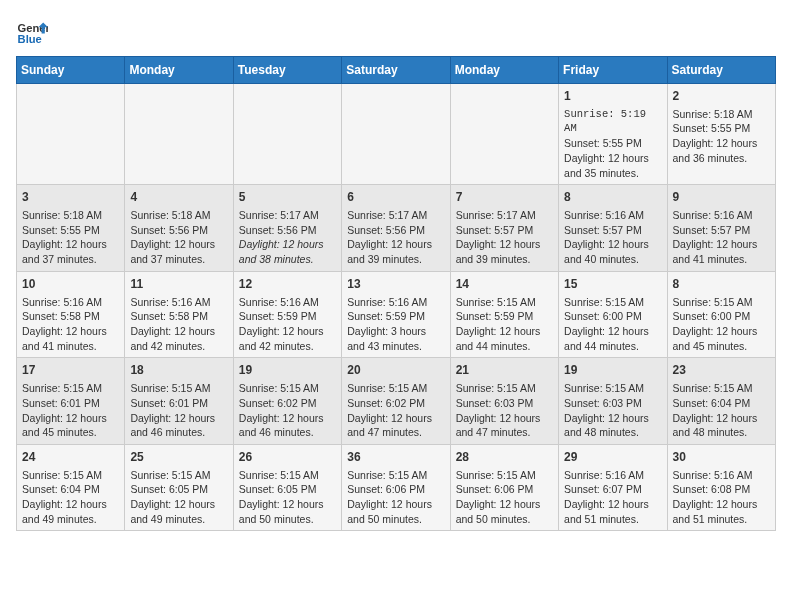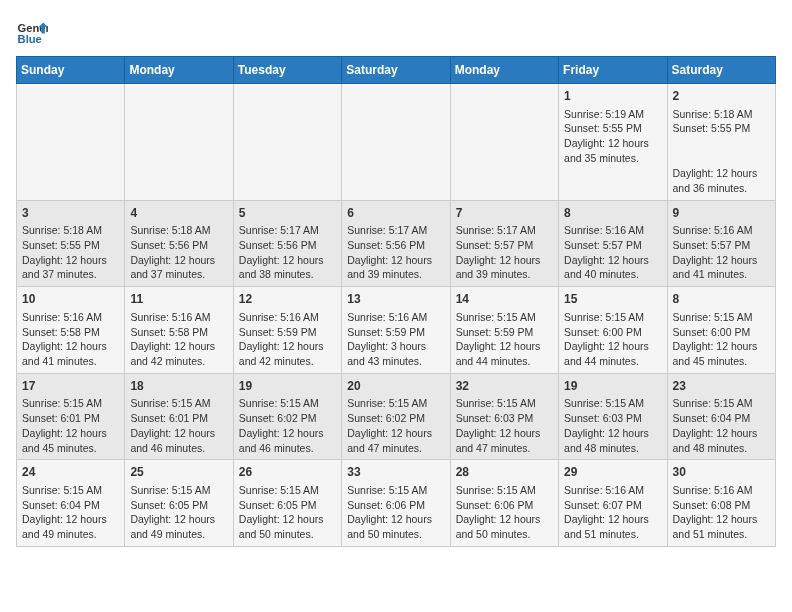--- a/index.html
+++ b/index.html
@@ -111,49 +111,49 @@
   </thead>
   <tbody id="calendar-body">
   <tr>
         <td></td>
         <td></td>
         <td></td>
         <td></td>
         <td></td>
         <td>
           <span class="day-number">1</span>
-          <span style="display: block;">Sunrise: 5:19 AM</span>
+          <span style="display: block; font-family: Liberation Mono, monospace;">Sunrise: 5:19 AM</span>
           <span style="display: block;">Sunset: 5:55 PM</span>
           <span style="display: block;">Daylight: 12 hours and 35 minutes.</span>
         </td>
         <td>
           <span class="day-number">2</span>
           <span style="display: block;">Sunrise: 5:18 AM</span>
           <span style="display: block;">Sunset: 5:55 PM</span>
-          <span style="display: block; margin-top: 30px;">Daylight: 12 hours and 36 minutes.</span>
+          <span style="display: block;">Daylight: 12 hours and 36 minutes.</span>
         </td>
       </tr>
       <tr>
         <td>
           <span class="day-number">3</span>
           <span style="display: block;">Sunrise: 5:18 AM</span>
           <span style="display: block;">Sunset: 5:55 PM</span>
           <span style="display: block;">Daylight: 12 hours and 37 minutes.</span>
         </td>
         <td>
           <span class="day-number">4</span>
           <span style="display: block;">Sunrise: 5:18 AM</span>
           <span style="display: block;">Sunset: 5:56 PM</span>
           <span style="display: block;">Daylight: 12 hours and 37 minutes.</span>
         </td>
         <td>
           <span class="day-number">5</span>
           <span style="display: block;">Sunrise: 5:17 AM</span>
           <span style="display: block;">Sunset: 5:56 PM</span>
-          <span style="display: block;">Daylight: 12 hours and 38 minutes.</span>
+          <span style="display: block; font-style: italic;">Daylight: 12 hours and 38 minutes.</span>
         </td>
         <td>
           <span class="day-number">6</span>
           <span style="display: block;">Sunrise: 5:17 AM</span>
           <span style="display: block;">Sunset: 5:56 PM</span>
           <span style="display: block;">Daylight: 12 hours and 39 minutes.</span>
         </td>
         <td>
           <span class="day-number">7</span>
           <span style="display: block;">Sunrise: 5:17 AM</span>
@@ -236,21 +236,21 @@
           <span style="display: block;">Sunset: 6:02 PM</span>
           <span style="display: block;">Daylight: 12 hours and 46 minutes.</span>
         </td>
         <td>
           <span class="day-number">20</span>
           <span style="display: block;">Sunrise: 5:15 AM</span>
           <span style="display: block;">Sunset: 6:02 PM</span>
           <span style="display: block;">Daylight: 12 hours and 47 minutes.</span>
         </td>
         <td>
-          <span class="day-number">32</span>
+          <span class="day-number">21</span>
           <span style="display: block;">Sunrise: 5:15 AM</span>
           <span style="display: block;">Sunset: 6:03 PM</span>
           <span style="display: block;">Daylight: 12 hours and 47 minutes.</span>
         </td>
         <td>
           <span class="day-number">19</span>
           <span style="display: block;">Sunrise: 5:15 AM</span>
           <span style="display: block;">Sunset: 6:03 PM</span>
           <span style="display: block;">Daylight: 12 hours and 48 minutes.</span>
         </td>
@@ -274,21 +274,21 @@
           <span style="display: block;">Sunset: 6:05 PM</span>
           <span style="display: block;">Daylight: 12 hours and 49 minutes.</span>
         </td>
         <td>
           <span class="day-number">26</span>
           <span style="display: block;">Sunrise: 5:15 AM</span>
           <span style="display: block;">Sunset: 6:05 PM</span>
           <span style="display: block;">Daylight: 12 hours and 50 minutes.</span>
         </td>
         <td>
-          <span class="day-number">33</span>
+          <span class="day-number">36</span>
           <span style="display: block;">Sunrise: 5:15 AM</span>
           <span style="display: block;">Sunset: 6:06 PM</span>
           <span style="display: block;">Daylight: 12 hours and 50 minutes.</span>
         </td>
         <td>
           <span class="day-number">28</span>
           <span style="display: block;">Sunrise: 5:15 AM</span>
           <span style="display: block;">Sunset: 6:06 PM</span>
           <span style="display: block;">Daylight: 12 hours and 50 minutes.</span>
         </td>

